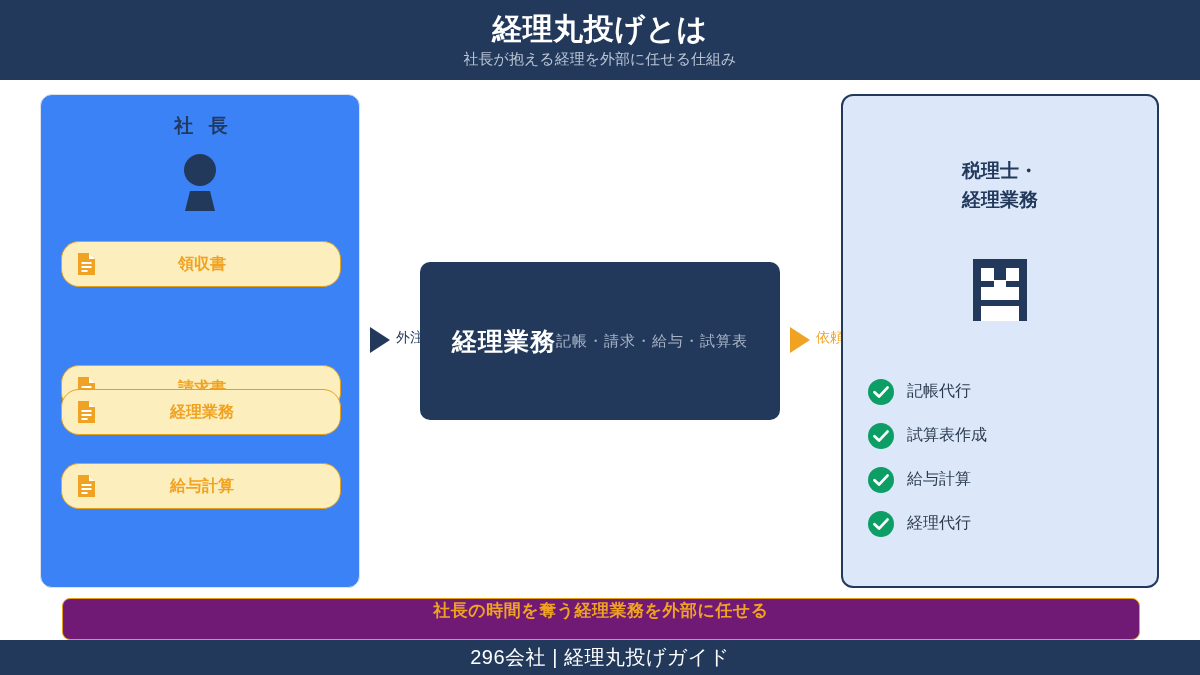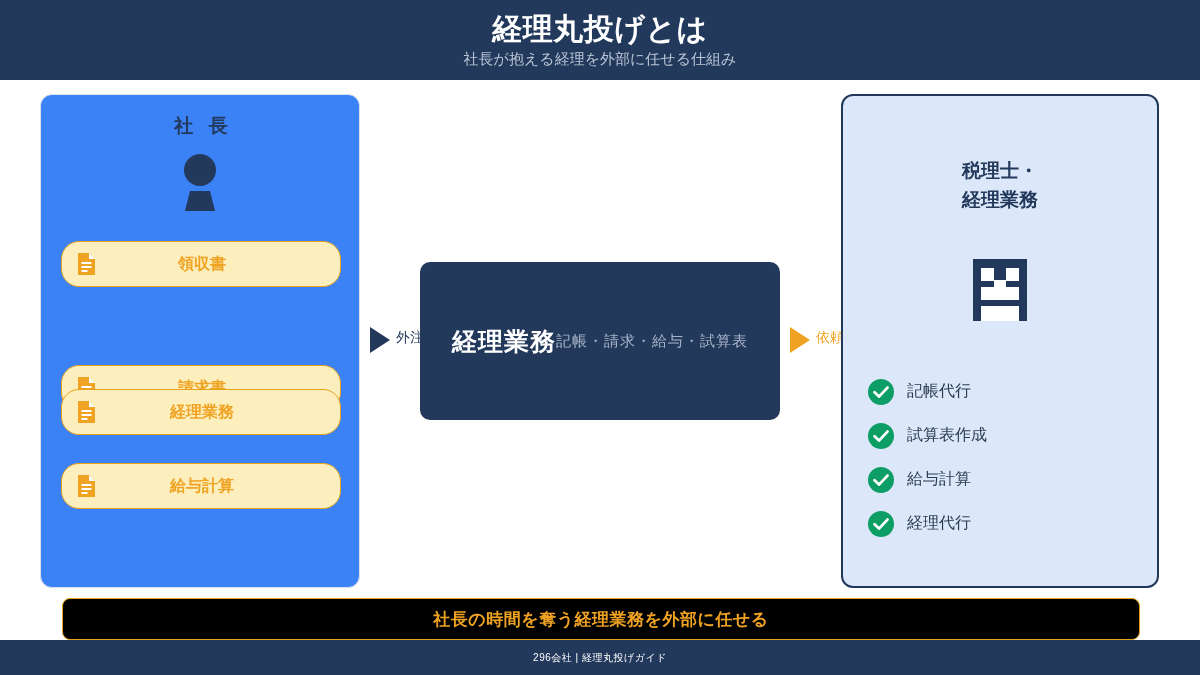--- a/index.html
+++ b/index.html
@@ -207,26 +207,26 @@
     line-height: 24px;
     font-family: Liberation Mono, monospace;
   }
 
   
   .banner {
     position: absolute;
     left: 62px; top: 518px;
     width: 1078px;
     height: 42px;
-    background: #000000;
+    background: #701a75;
     border: 1.5px solid #e6a117;
     border-radius: 8px;
     box-sizing: border-box;
     display: flex;
-    align-items: center;
+    align-items: flex-start;
     justify-content: center;
   }
   .banner-text {
     font-size: 17px;
     font-weight: bold;
     color: #f0a322;
     letter-spacing: 0.5px;
   }
 
   
@@ -234,21 +234,21 @@
     position: absolute;
     left: 0; top: 640px;
     width: 1200px;
     height: 35px;
     background: #22395c;
     display: flex;
     align-items: center;
     justify-content: center;
   }
   .footer-text {
-    font-size: 10px;
+    font-size: 20px;
     color: #ffffff;
     letter-spacing: 0.5px;
   }
 </style>
 </head>
 <body>
 
 <div class="header">
   <div class="header-title">経理丸投げとは</div>
   <div class="header-subtitle">社長が抱える経理を外部に任せる仕組み</div>

